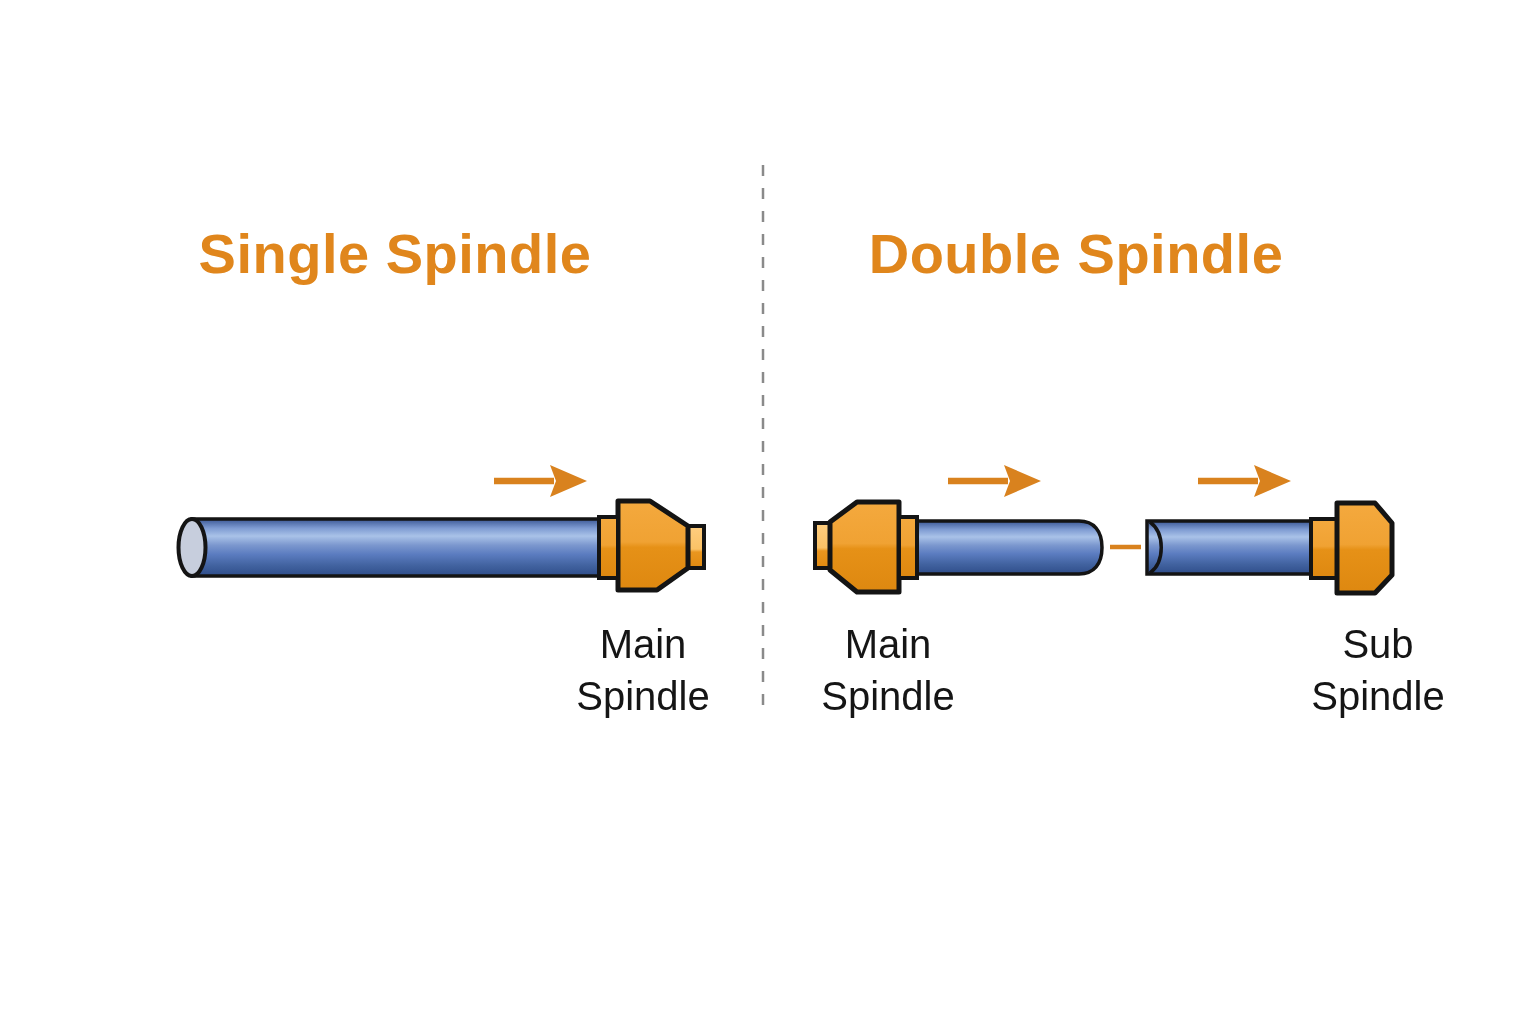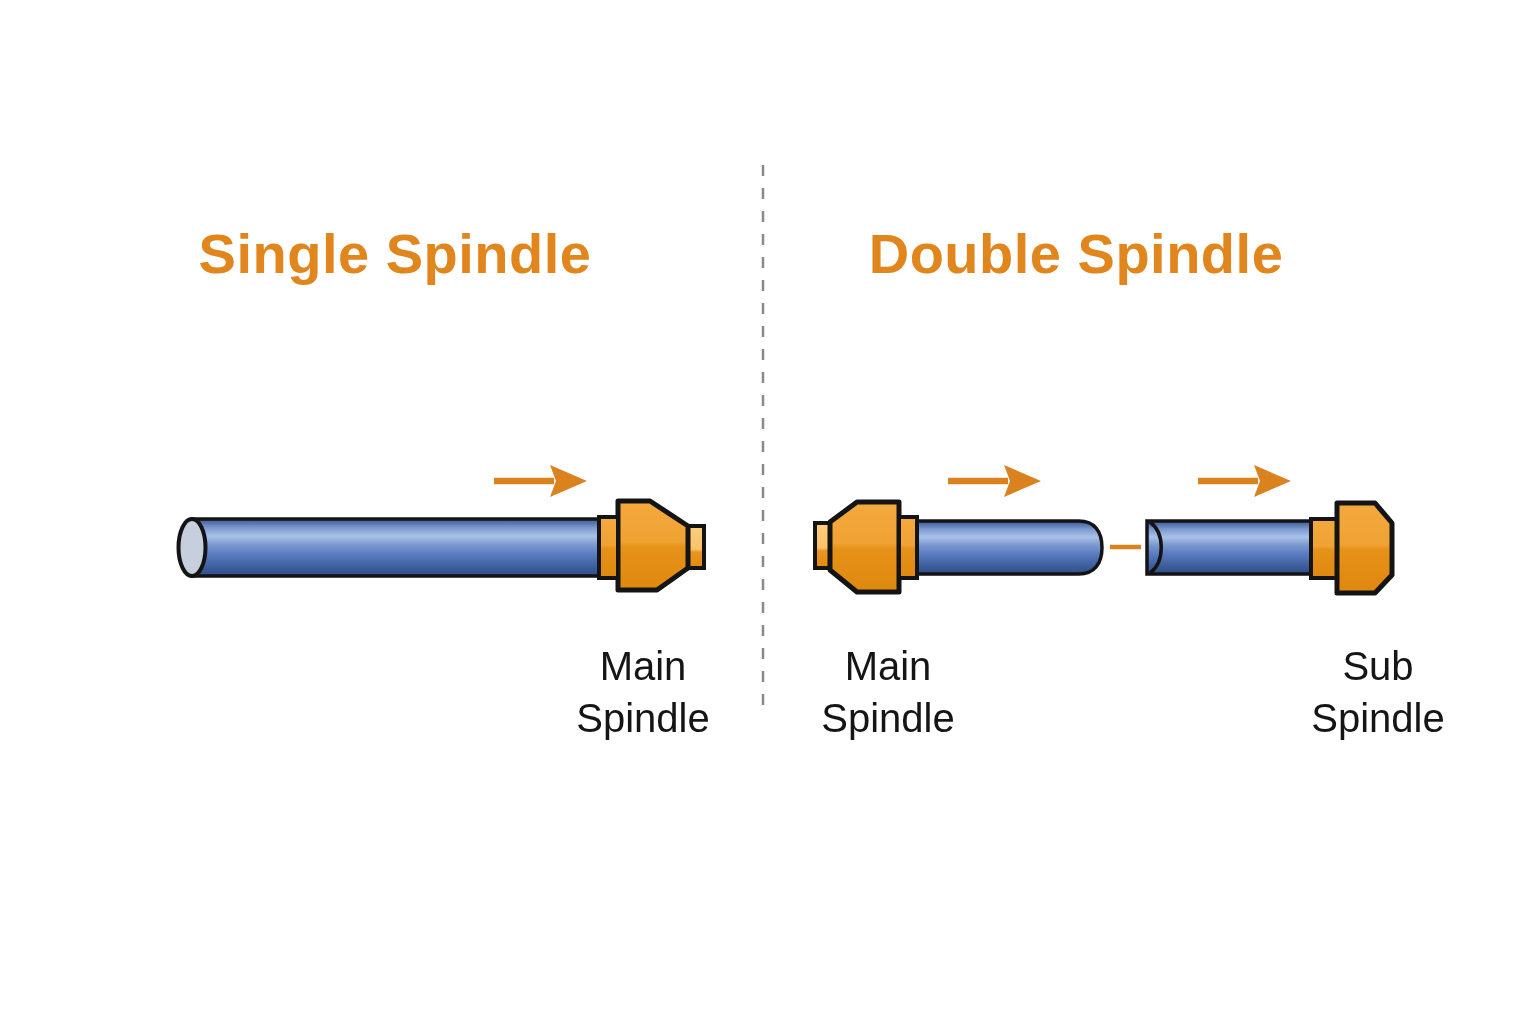--- a/index.html
+++ b/index.html
@@ -20,21 +20,20 @@
     letter-spacing:0.5px;
   }
   .spindle-label{
     position:absolute;
     transform:translateX(-50%);
     font-size:40px;
     line-height:52px;
     color:var(--label-color,#151515);
     text-align:center;
     white-space:nowrap;
-    margin-top:22px;
   }
   .abs{position:absolute;}
   svg{display:block;overflow:visible;}
 </style>
 </head>
 <body>
 
 <div class="canvas">
 
   <svg width="0" height="0" class="abs" aria-hidden="true">

